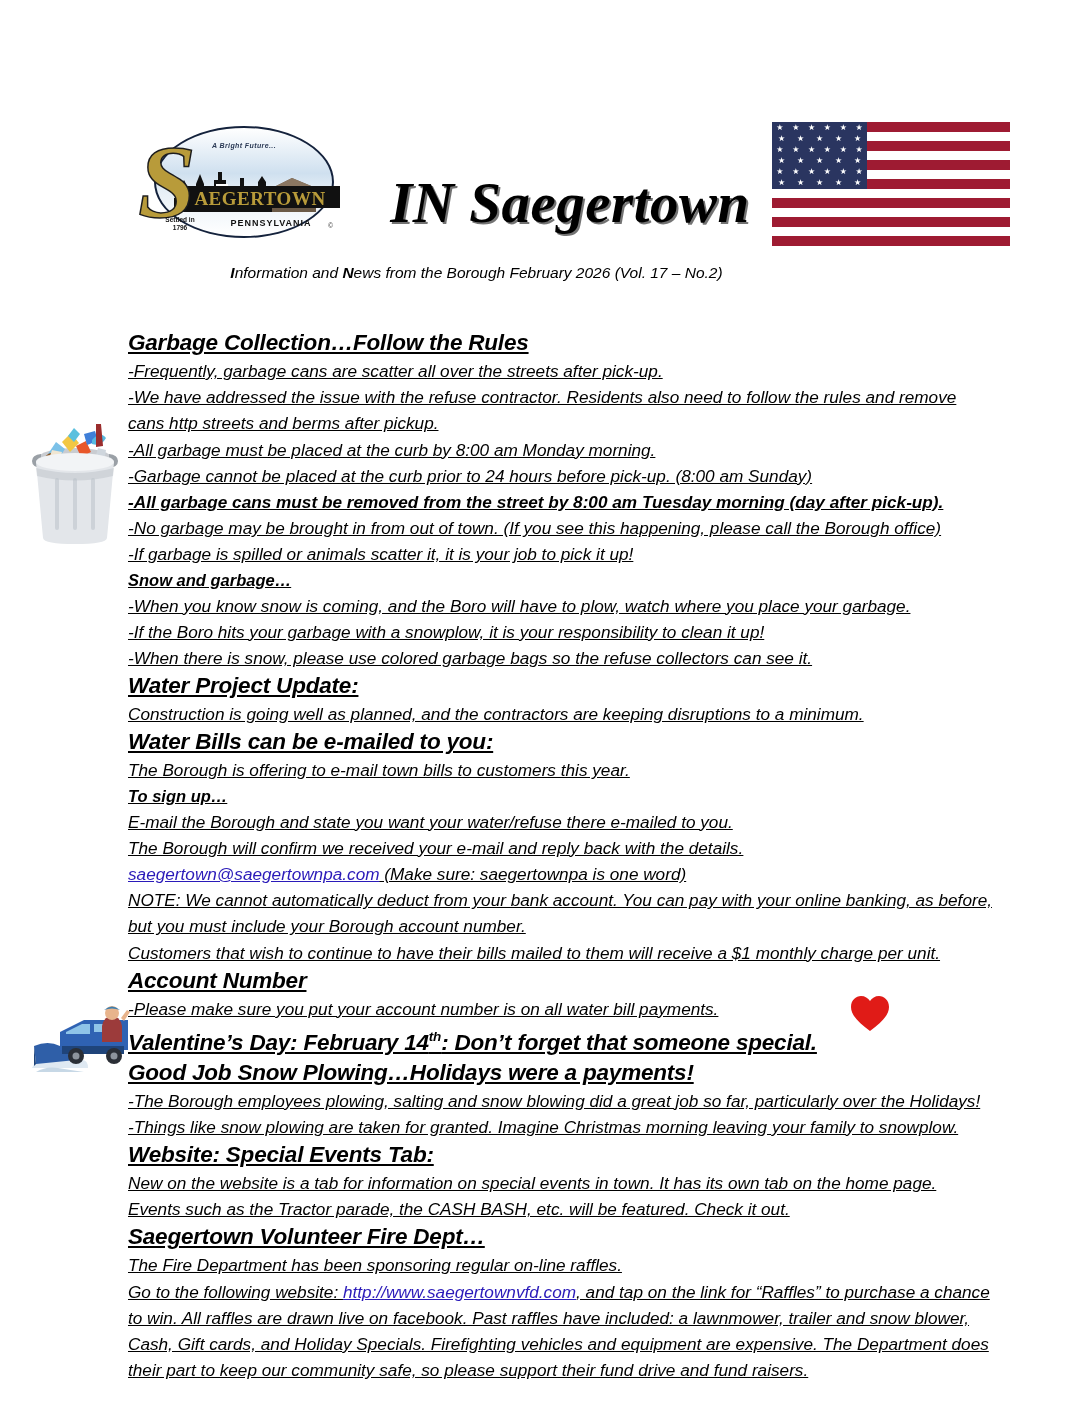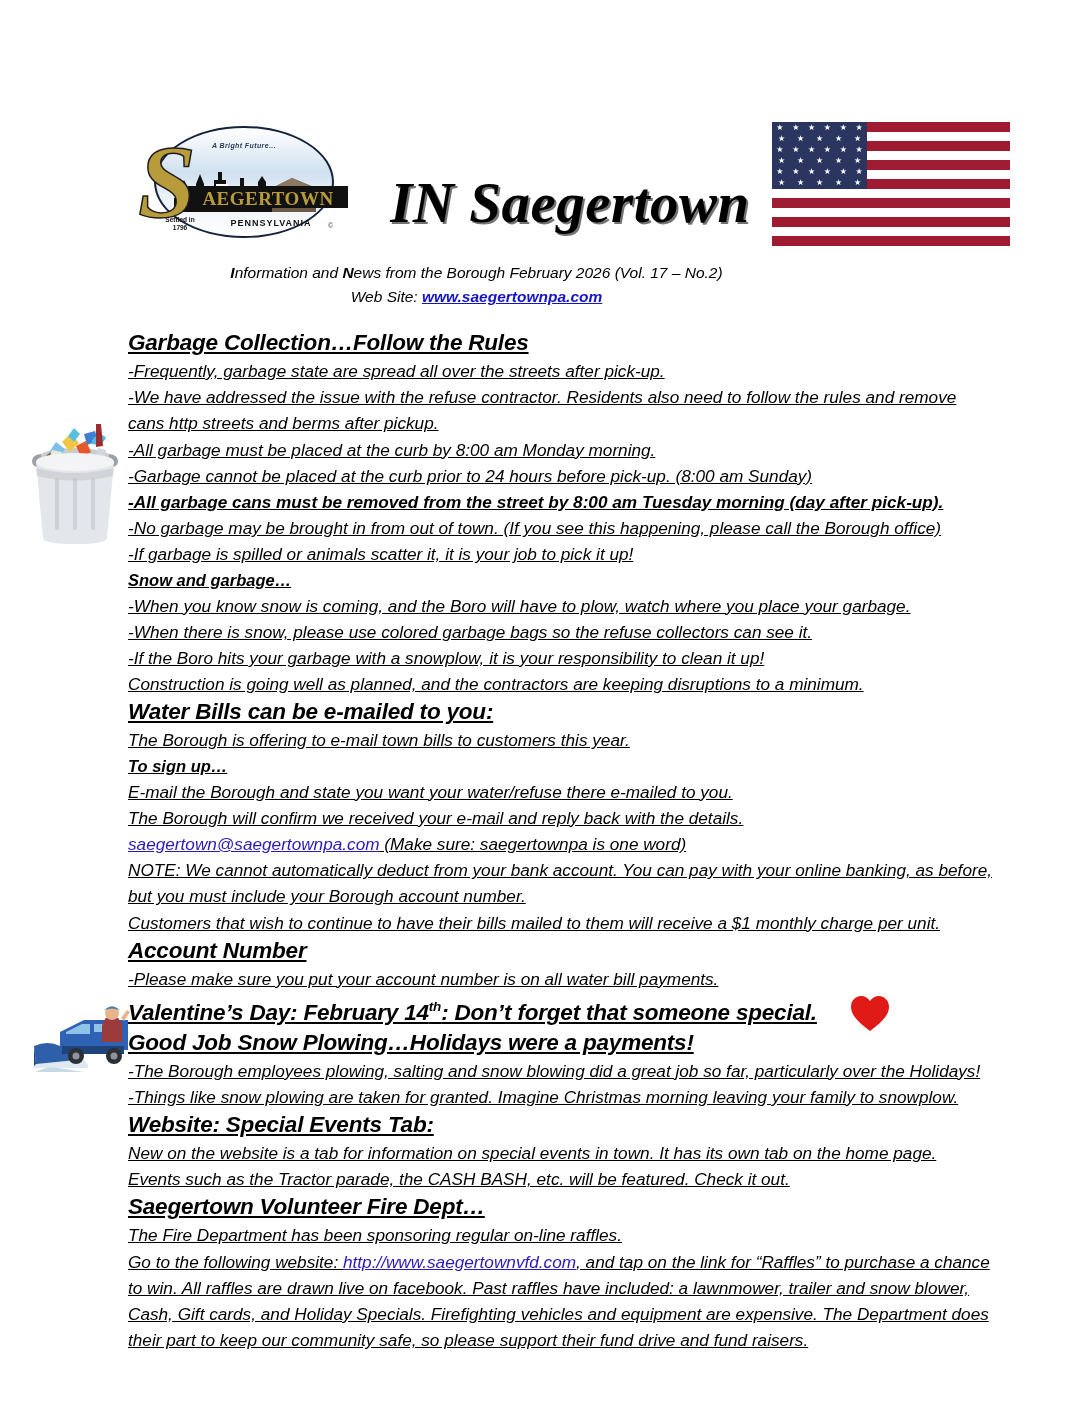--- a/index.html
+++ b/index.html
@@ -88,21 +88,21 @@
     line-height: 104px;
     font-family: "Liberation Serif", serif;
     font-style: italic;
     font-weight: bold;
     color: #b89b3a;
     -webkit-text-stroke: 1.5px #1d1d1d;
     z-index: 4;
   }
   .logo-name {
     position: absolute;
-    left: 56px;
+    left: 48px;
     top: 64px;
     width: 160px;
     height: 22px;
     background: #111111;
     z-index: 3;
   }
   .logo-name span {
     display: block;
     text-align: center;
     line-height: 26px;
@@ -383,21 +383,20 @@
             <span class="star">★</span>
             <span class="star">★</span>
             <span class="star">★</span>
             <span class="star">★</span>
           </div>
       </div>
     </div>
 
     <div class="subtitle">
       <div><b>I</b><span>nformation and </span><b>N</b><span>ews from the Borough February 2026 (Vol. 17 – No.2)</span></div>
-      <div class="subtitle-line2"><span>Web Site: </span><span class="weblink">www.saegertownpa.com</span></div>
     </div>
   </div>
 
   <svg class="trash" viewBox="0 0 106 140">
     <ellipse cx="53" cy="52" rx="37" ry="10" fill="#c9ccd1"></ellipse>
     <path fill="#9aa0a6" d="M19,48 q-9,1 -9,7 q0,6 9,7 l0,-14 Z"></path>
     <path fill="#9aa0a6" d="M87,48 q9,1 9,7 q0,6 -9,7 l0,-14 Z"></path>
     <g>
       <path fill="#7cc1e8" d="M26,48 l8,-12 l9,7 l-7,11 Z"></path>
       <path fill="#f2c744" d="M40,36 l9,-9 l8,10 l-9,9 Z"></path>
@@ -442,32 +441,33 @@
     </g>
   </svg>
 
   <svg class="heart" viewBox="0 0 44 42">
     <path fill="#e01b17" d="M22,39 C10,30 3,23 3,15 C3,8 8,4 13,4 C17,4 20,6 22,9 C24,6 27,4 31,4 C36,4 41,8 41,15 C41,23 34,30 22,39 Z"></path>
   </svg>
 
   <div class="body-col">
 
     <h2 class="h2">Garbage Collection…Follow the Rules</h2>
-    <p class="line">-Frequently, garbage state are spread all over the streets after pick-up.</p>
+    <p class="line">-Frequently, garbage cans are scatter all over the streets after pick-up.</p>
     <p class="line">-We have addressed the issue with the refuse contractor. Residents also need to follow the rules and remove cans http streets and berms after pickup.</p>
     <p class="line">-All garbage must be placed at the curb by 8:00 am Monday morning.</p>
     <p class="line">-Garbage cannot be placed at the curb prior to 24 hours before pick-up. (8:00 am Sunday)</p>
     <p class="line b">-All garbage cans must be removed from the street by 8:00 am Tuesday morning (day after pick-up).</p>
     <p class="line">-No garbage may be brought in from out of town. (If you see this happening, please call the Borough office)</p>
     <p class="line">-If garbage is spilled or animals scatter it, it is your job to pick it up!</p>
     <p class="sub-h">Snow and garbage…</p>
     <p class="line">-When you know snow is coming, and the Boro will have to plow, watch where you place your garbage.</p>
+    <p class="line">-If the Boro hits your garbage with a snowplow, it is your responsibility to clean it up!</p>
     <p class="line">-When there is snow, please use colored garbage bags so the refuse collectors can see it.</p>
-    <p class="line">-If the Boro hits your garbage with a snowplow, it is your responsibility to clean it up!</p>
-
+
+    <h2 class="h2">Water Project Update:</h2>
     <p class="line">Construction is going well as planned, and the contractors are keeping disruptions to a minimum.</p>
 
     <h2 class="h2">Water Bills can be e-mailed to you:</h2>
     <p class="line">The Borough is offering to e-mail town bills to customers this year.</p>
     <p class="sub-h">To sign up…</p>
     <p class="line">E-mail the Borough and state you want your water/refuse there e-mailed to you.</p>
     <p class="line u">The Borough will confirm we received your e-mail and reply back with the details.</p>
     <p class="line"><span class="mail">saegertown@saegertownpa.com</span><span> (Make sure: saegertownpa is one word)</span></p>
     <p class="line">NOTE: We cannot automatically deduct from your bank account. You can pay with your online banking, as before, but you must include your Borough account number.</p>
     <p class="line">Customers that wish to continue to have their bills mailed to them will receive a $1 monthly charge per unit.</p>

